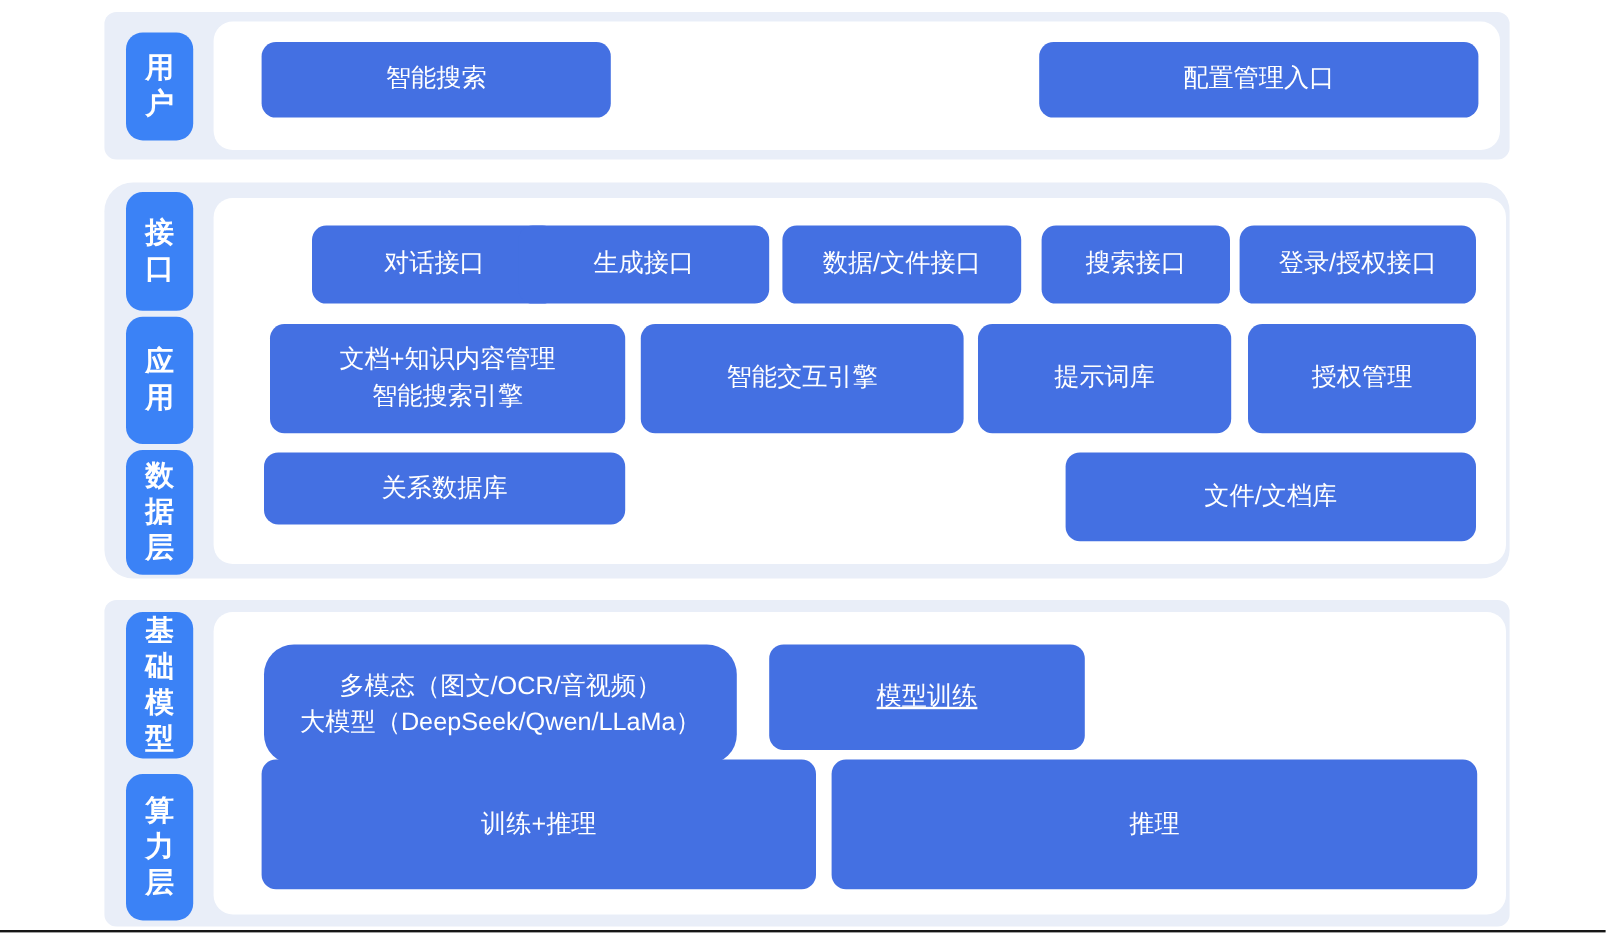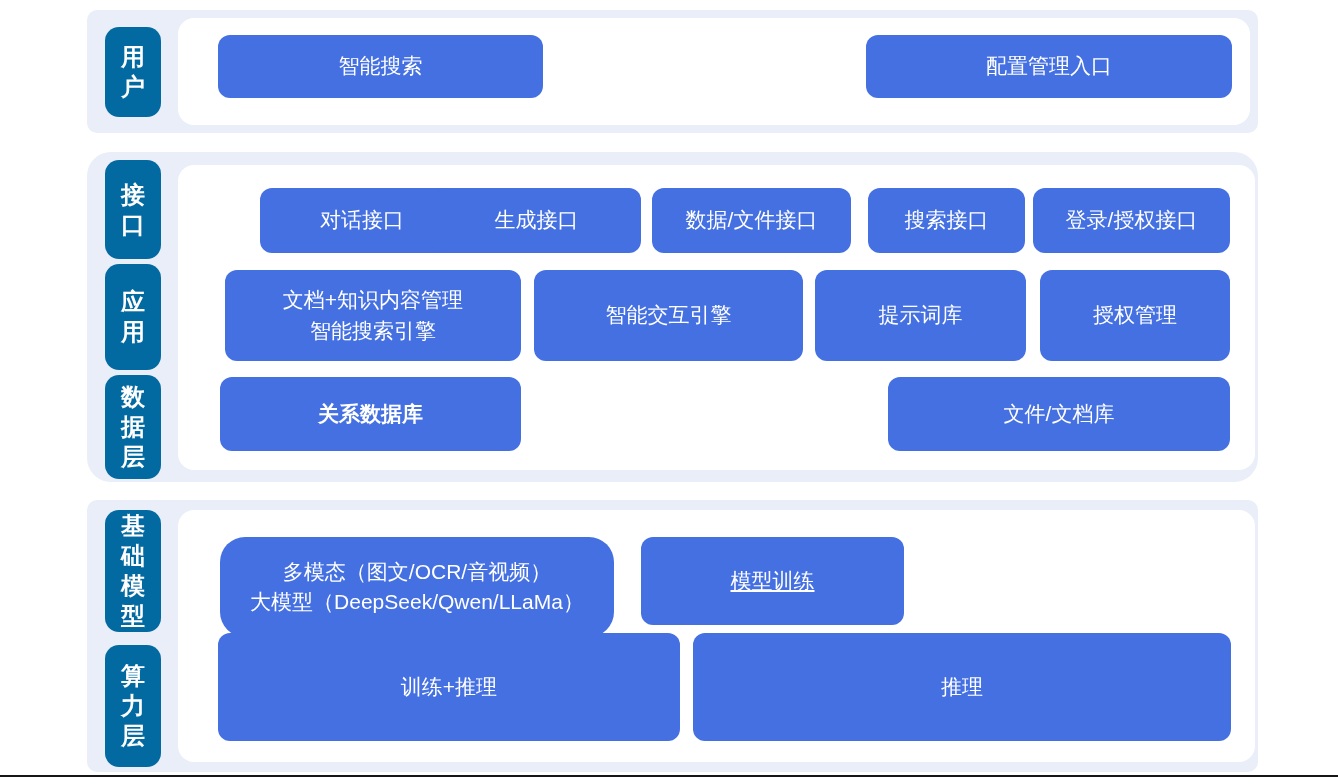--- a/index.html
+++ b/index.html
@@ -8,21 +8,21 @@
     font-family:"Liberation Sans","DejaVu Sans",sans-serif;
     overflow:hidden;
   }
   .band{
     position:absolute;background:#e9eef8;border-radius:10px;
   }
   .panel{
     position:absolute;background:#ffffff;border-radius:16px;
   }
   .layer-pill{
-    position:absolute;background:#0369a1;border-radius:14px;
+    position:absolute;background:#3b82f6;border-radius:14px;
     color:#ffffff;font-weight:bold;font-size:24px;line-height:1.25;
     display:flex;align-items:center;justify-content:center;text-align:center;
     word-break:break-all;
   }
   .layer-pill .pill-text{width:26px;}
   .block{
     position:absolute;background:#4470e2;border-radius:12px;
     color:#ffffff;font-size:21px;line-height:1.45;
     display:flex;align-items:center;justify-content:center;text-align:center;
     white-space:pre-line;
@@ -32,21 +32,21 @@
   }
 </style>
 </head>
 <body>
 
 <div class="band" style="left:87px;top:10px;width:1171px;height:123px;">
   <div class="layer-pill" style="left:18px;top:17px;width:56px;height:90px;">
     <span class="pill-text">用户</span>
   </div>
   <div class="panel" style="left:91px;top:8px;width:1072px;height:107px;"></div>
-  <div class="block" style="left:131px;top:25px;width:325px;height:63px;">智能搜索</div>
+  <div class="block" style="left:131px;top:25px;width:291px;height:63px;">智能搜索</div>
   <div class="block" style="left:779px;top:25px;width:366px;height:63px;">配置管理入口</div>
 </div>
 
 <div class="band" style="left:87px;top:152px;width:1171px;height:330px;border-radius:24px;">
   <div class="layer-pill" style="left:18px;top:8px;width:56px;height:99px;">
     <span class="pill-text">接口</span>
   </div>
   <div class="layer-pill" style="left:18px;top:112px;width:56px;height:106px;">
     <span class="pill-text">应用</span>
   </div>
@@ -60,21 +60,21 @@
   <div class="block" style="left:565px;top:36px;width:199px;height:65px;">数据/文件接口</div>
   <div class="block" style="left:781px;top:36px;width:157px;height:65px;">搜索接口</div>
   <div class="block" style="left:946px;top:36px;width:197px;height:65px;">登录/授权接口</div>
 
   <div class="block" style="left:138px;top:118px;width:296px;height:91px;">文档+知识内容管理
 智能搜索引擎</div>
   <div class="block" style="left:447px;top:118px;width:269px;height:91px;">智能交互引擎</div>
   <div class="block" style="left:728px;top:118px;width:211px;height:91px;">提示词库</div>
   <div class="block" style="left:953px;top:118px;width:190px;height:91px;">授权管理</div>
 
-  <div class="block" style="left:133px;top:225px;width:301px;height:74px;font-weight:bold;">关系数据库</div>
+  <div class="block" style="left:133px;top:225px;width:301px;height:60px;">关系数据库</div>
   <div class="block" style="left:801px;top:225px;width:342px;height:74px;">文件/文档库</div>
 </div>
 
 <div class="band" style="left:87px;top:500px;width:1171px;height:272px;">
   <div class="layer-pill" style="left:18px;top:10px;width:56px;height:122px;">
     <span class="pill-text">基础模型</span>
   </div>
   <div class="layer-pill" style="left:18px;top:145px;width:56px;height:122px;">
     <span class="pill-text">算力层</span>
   </div>

